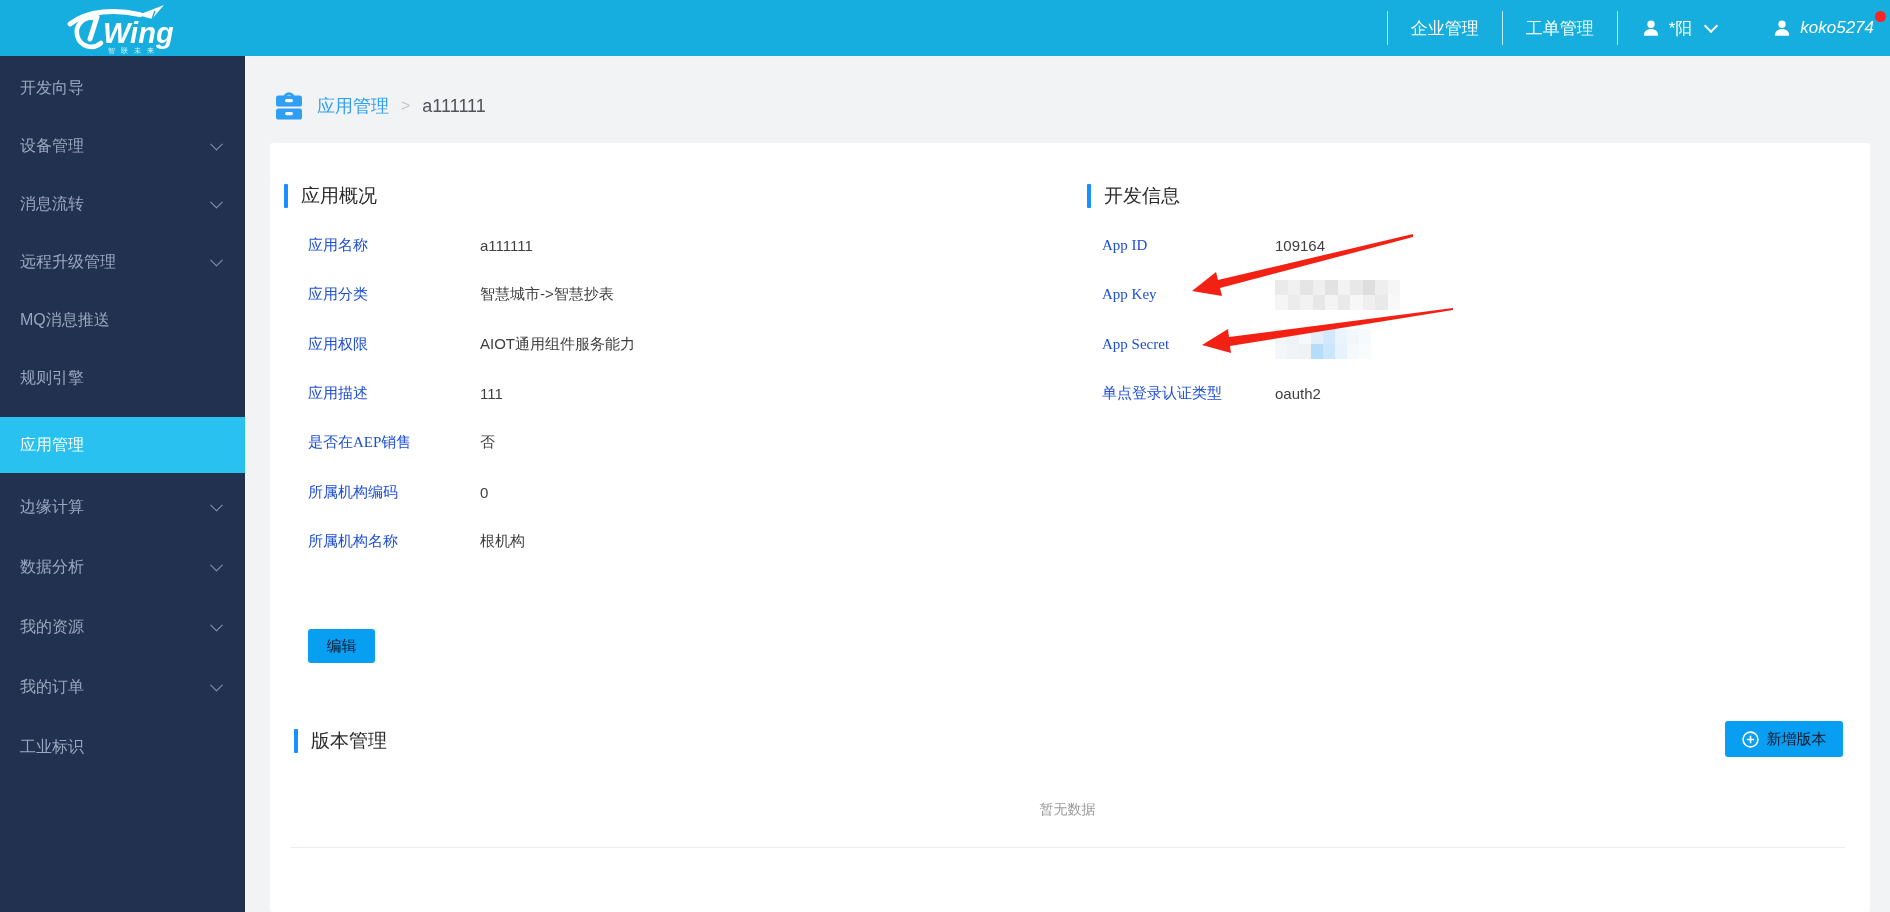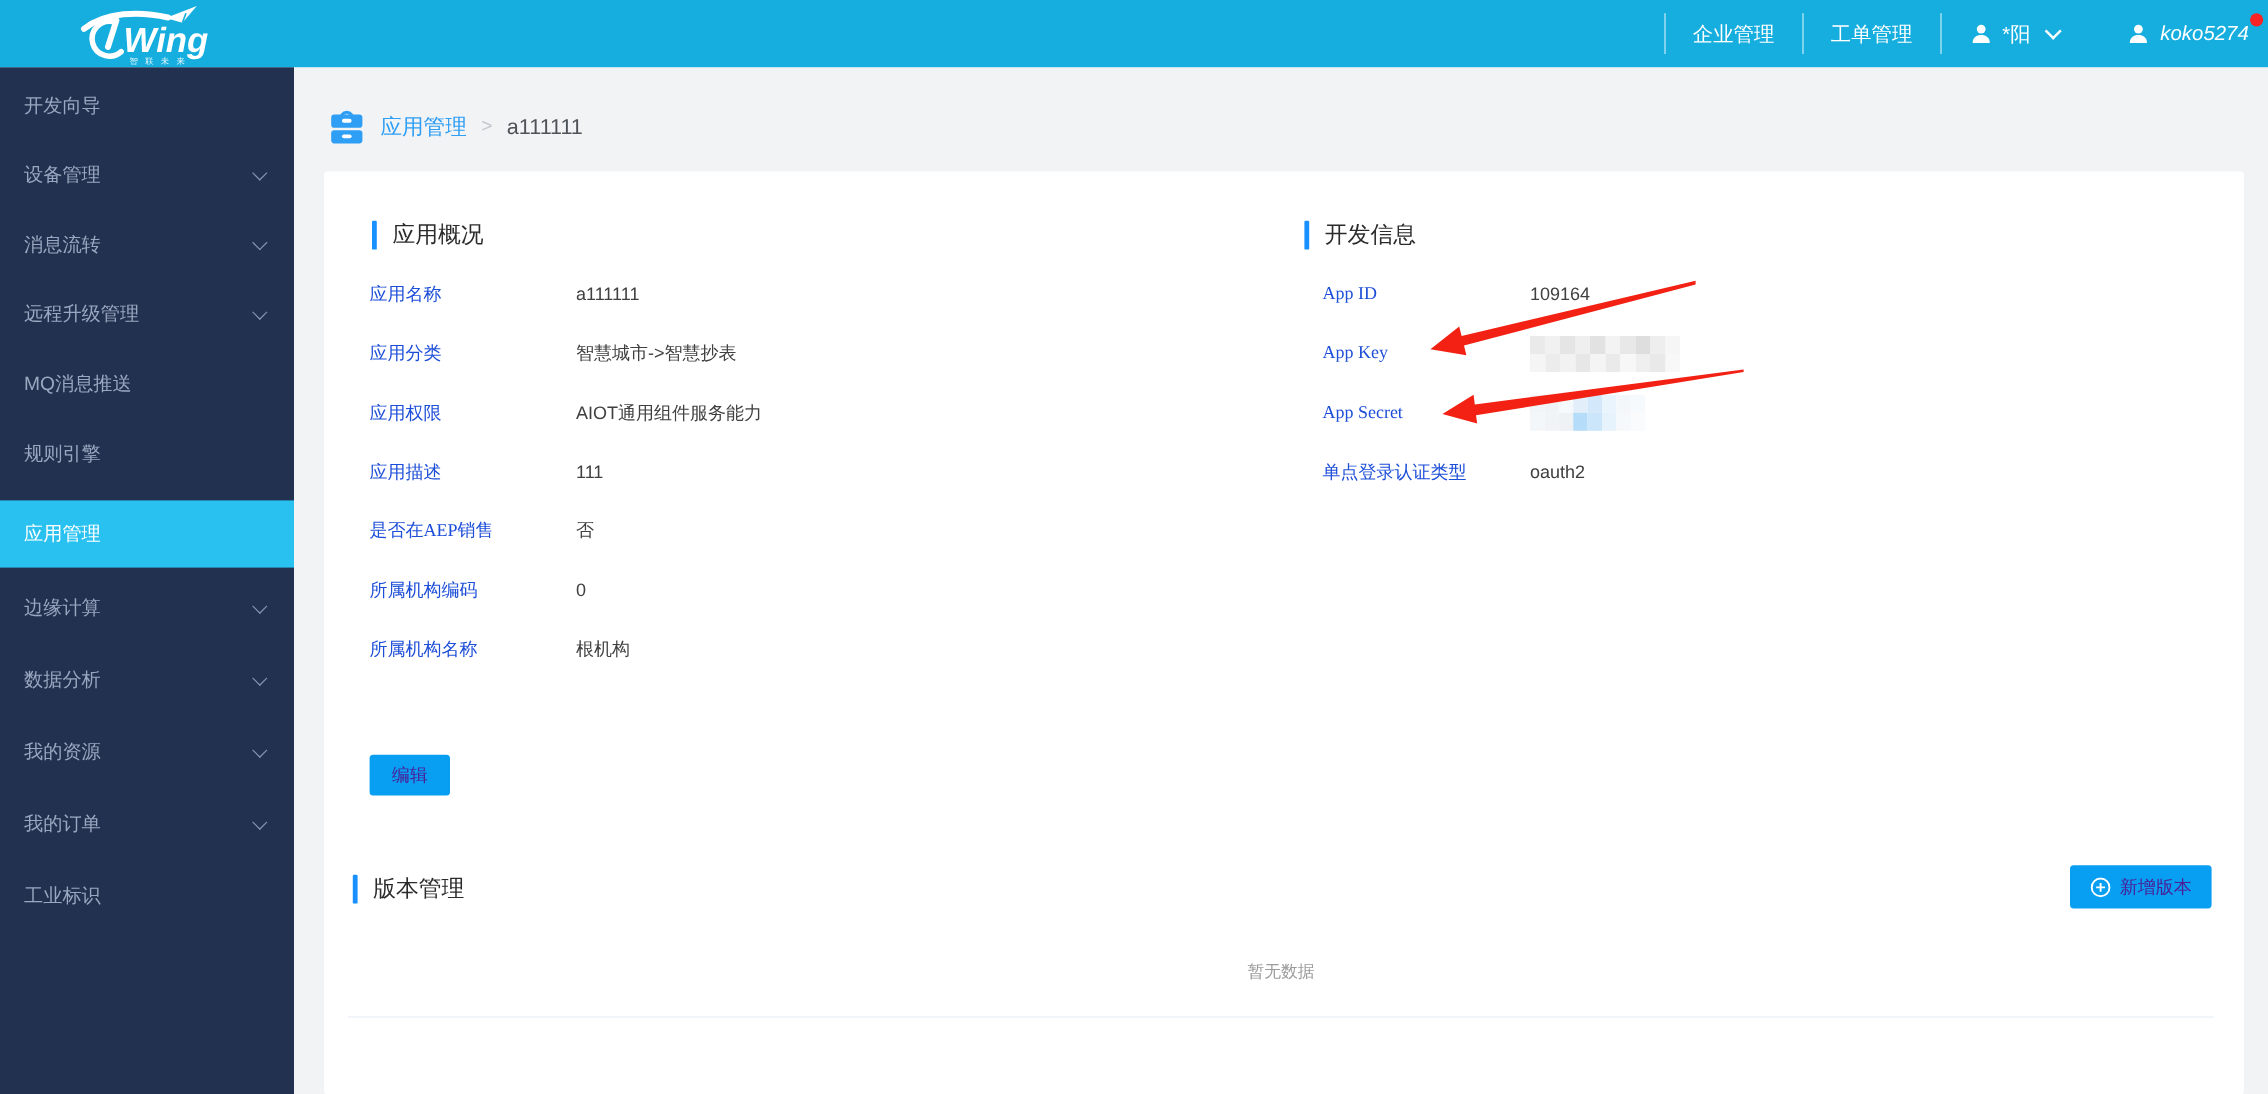--- a/index.html
+++ b/index.html
@@ -34,21 +34,21 @@
   .card{position:absolute;left:270px;top:143px;width:1600px;height:769px;background:#fff;border-radius:3px;z-index:5;}
   .sec-title{position:absolute;display:flex;align-items:center;}
   .sec-title .bar{width:4px;height:24px;background:#1890ff;border-radius:1px;}
   .sec-title .txt{margin-left:13px;font-size:19px;color:#2b2b2b;font-weight:500;}
   .fields{position:absolute;list-style:none;margin:0;padding:0;}
   .fields li{height:49.3px;display:flex;align-items:center;font-size:15px;}
   .fields .flabel{width:172px;color:#1d4ed8;flex:none;font-family:Liberation Serif, serif;}
   .fields.dev .flabel{width:173px;}
   .fields .fvalue{color:#404040;}
 
-  .btn{display:flex;align-items:center;justify-content:center;background:#089ff2;color:#4c1d95;border:none;border-radius:3px;cursor:pointer;font-size:15px;}
+  .btn{display:flex;align-items:center;justify-content:center;background:#089ff2;color:#0f172a;border:none;border-radius:3px;cursor:pointer;font-size:15px;}
   .btn-edit{position:absolute;left:38px;top:486px;width:67px;height:34px;}
   .btn-add{position:absolute;left:1455px;top:578px;width:118px;height:36px;gap:8px;}
 
   
   .mosaic{display:grid;grid-auto-flow:row;}
   .mosaic i{display:block;}
   .mosaic.key{grid-template-columns:repeat(10,12.5px);grid-template-rows:repeat(2,15px);}
   .mosaic.key i{width:12.5px;height:15px;}
   .mosaic.secret{grid-template-columns:repeat(8,12px);grid-template-rows:repeat(2,15px);}
   .mosaic.secret i{width:12px;height:15px;}
@@ -159,21 +159,21 @@
       <rect x="10" y="8" width="8" height="3.2" rx="1.6" fill="#ffffff"></rect>
       <rect x="10" y="21" width="8" height="3.2" rx="1.6" fill="#ffffff"></rect>
     </svg>
     <span class="bc-link">应用管理</span>
     <span class="bc-sep">&gt;</span>
     <span class="bc-current">a111111</span>
   </div>
 
   <section class="card">
 
-    <div class="sec-title" style="left:40px;top:40px;">
+    <div class="sec-title" style="left:14px;top:40px;">
       <span class="bar"></span>
       <span class="txt">应用概况</span>
     </div>
     <ul class="fields" style="left:38px;top:78px;">
       <li>
           <span class="flabel">应用名称</span>
           <span class="fvalue">a111111</span>
         </li>
       <li>
           <span class="flabel">应用分类</span>

